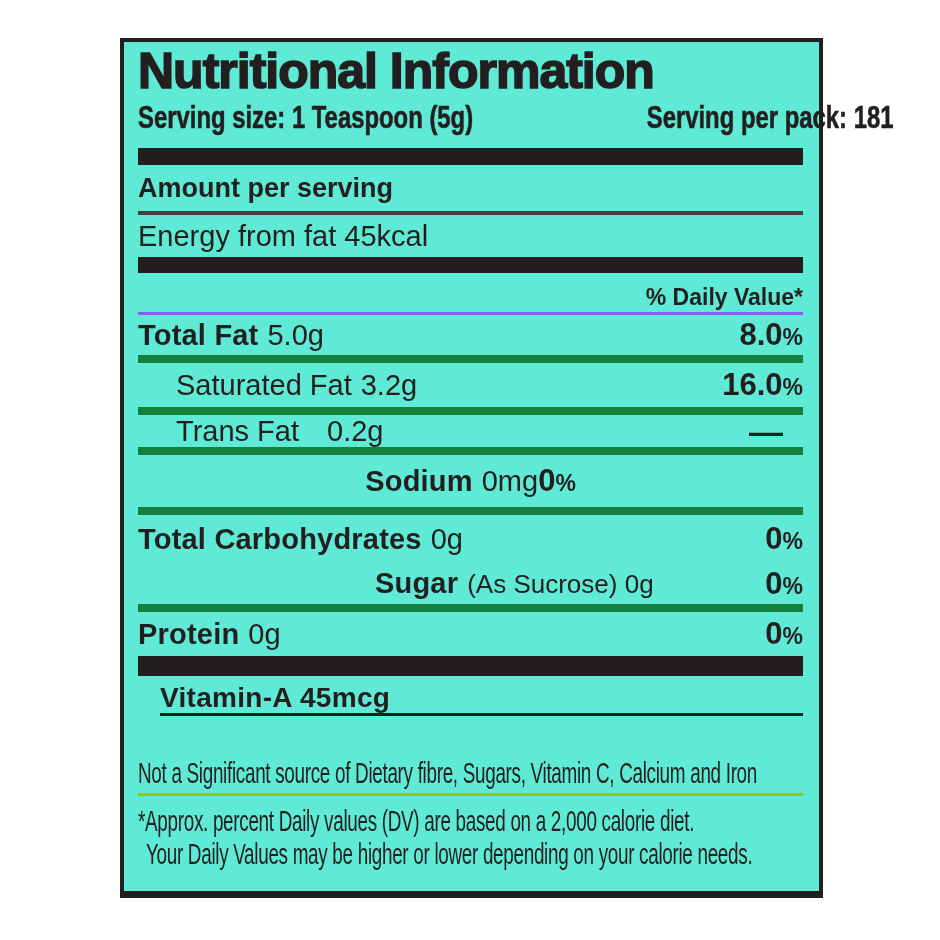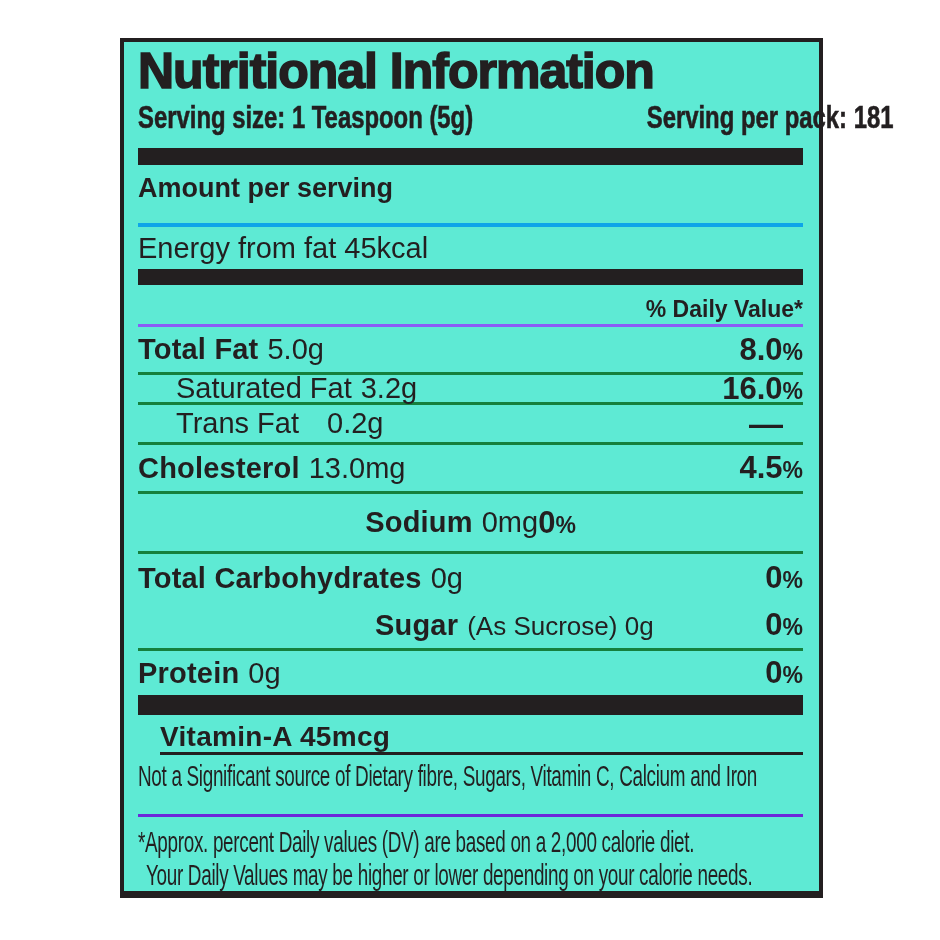--- a/index.html
+++ b/index.html
@@ -42,22 +42,22 @@
   .cond-r { display: inline-block; transform: scaleX(0.77); transform-origin: right center; -webkit-text-stroke: 0.6px #231f20; }
   .bar { background: #231f20; width: 100%; }
   .bar-1 { height: 17px; margin-top: 13px; }
   .bar-2 { height: 16px; margin-top: 6px; }
   .bar-3 { height: 20px; }
   .amount-heading {
     margin-top: 8px;
     font-size: 27px;
     line-height: 30px;
     font-weight: bold;
-    padding-bottom: 20px;
-    border-bottom: 4px solid #0ea5e9;
+    padding-bottom: 8px;
+    border-bottom: 4px solid #404040;
   }
   .energy-row {
     padding-top: 6px;
     display: flex;
     justify-content: space-between;
     align-items: baseline;
     font-size: 29px;
     line-height: 30px;
   }
   .energy-row .elabel { font-weight: bold; }
@@ -68,55 +68,56 @@
     font-weight: bold;
     font-size: 23px;
     line-height: 24px;
     border-bottom: 3px solid #8b5cf6;
   }
   
   .nrow {
     display: flex;
     justify-content: space-between;
     align-items: center;
-    border-bottom: 3px solid #15803d;
+    border-bottom: 8px solid #15803d;
     font-size: 29px;
   }
   .nrow.no-rule { border-bottom: none; }
   .nleft { display: flex; align-items: baseline; gap: 9px; }
   .nlabel { font-weight: bold; letter-spacing: 0.2px; }
   .nrow.plain .nlabel { font-weight: normal; letter-spacing: 0; }
   .nrow.indented .nleft { padding-left: 38px; }
   .nrow.wide-gap .nleft { gap: 28px; }
-  .h48 { height: 48px; } .h47 { height: 30px; } .h40 { height: 40px; }
+  .h48 { height: 48px; } .h47 { height: 52px; } .h40 { height: 40px; }
   .h49 { height: 49px; } .h60 { height: 60px; justify-content: center; } .h44 { height: 44px; gap: 48px; }
   .nval { font-weight: bold; white-space: nowrap; }
   .nval .num { font-size: 31px; }
   .nval .sign { font-size: 23px; }
   .nval.dash { padding-right: 22px; }
   .nval.dash .num { font-size: 34px; letter-spacing: -2px; }
   .sugar-left { padding-left: 237px; }
   .sugar-left .namount { font-size: 26px; }
   
   .vitamin-row {
     padding-top: 7px;
     font-size: 28px;
     line-height: 30px;
     font-weight: bold;
     letter-spacing: 0.3px;
     border-bottom: 3px solid #231f20;
     margin-left: 22px;
   }
   .not-significant {
     padding-top: 6px;
-    padding-bottom: 23px;
+    padding-bottom: 5px;
     font-size: 30px;
     line-height: 30px;
-    border-bottom: 3px solid #6d28d9;
-    white-space: nowrap;
+    border-bottom: 3px solid #84cc16;
+    white-space: nowrap;
+    margin-top: 36px;
   }
   .cond-n { display: inline-block; transform: scaleX(0.63); transform-origin: left center; letter-spacing: -0.5px; }
   .footnote {
     padding-top: 8px;
     font-size: 30px;
     line-height: 33px;
     white-space: nowrap;
   }
   .footnote .line2 { padding-left: 8px; }
 </style>
@@ -161,27 +162,20 @@
   </div>
 
   <div class="nrow h40 plain indented wide-gap">
     <div class="nleft">
       <span class="nlabel">Trans Fat</span>
       <span class="namount">0.2g</span>
     </div>
     <div class="nval dash"><span class="num">—</span><span class="sign"></span></div>
   </div>
 
-  <div class="nrow h49">
-    <div class="nleft">
-      <span class="nlabel">Cholesterol</span>
-      <span class="namount">13.0mg</span>
-    </div>
-    <div class="nval"><span class="num">4.5</span><span class="sign">%</span></div>
-  </div>
 
   <div class="nrow h60">
     <div class="nleft">
       <span class="nlabel">Sodium</span>
       <span class="namount">0mg</span>
     </div>
     <div class="nval"><span class="num">0</span><span class="sign">%</span></div>
   </div>
 
   <div class="nrow h48 no-rule">

